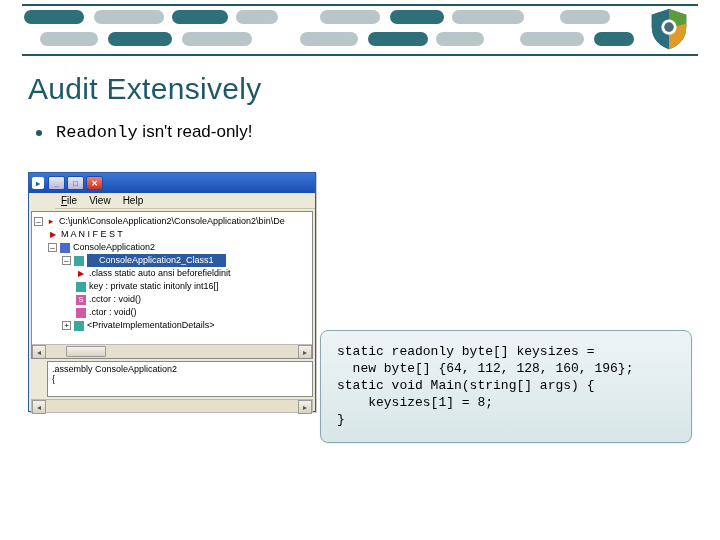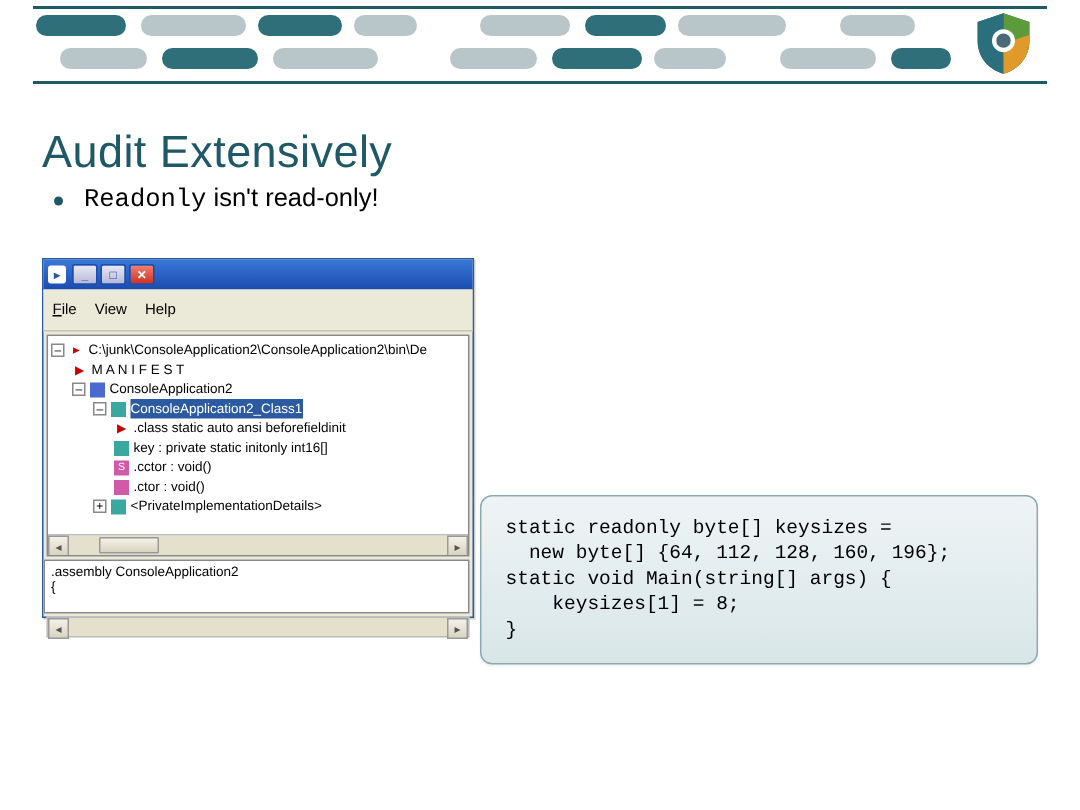--- a/index.html
+++ b/index.html
@@ -9,61 +9,61 @@
   .topband { position: absolute; top: 0; left: 0; right: 0; height: 54px; background: #fff; }
   .pill { position: absolute; height: 14px; border-radius: 7px; background: #b9c6c9; }
   .pill.dark { background: #2e6f7a; }
   .rule { position: absolute; left: 22px; right: 22px; height: 2px; background: #1f5968; }
   .rule.top { top: 4px; }
   .rule.bot { top: 54px; }
 
   .logo { position: absolute; top: 6px; right: 28px; width: 46px; height: 46px; }
   .logo svg { width: 100%; height: 100%; }
 
-  .title { position: absolute; top: 85px; left: 28px; font-size: 30px; color: #1f5968; font-weight: 400; letter-spacing: .3px; }
+  .title { position: absolute; top: 72px; left: 28px; font-size: 30px; color: #1f5968; font-weight: 400; letter-spacing: .3px; }
 
   .bullet-row { position: absolute; top: 122px; left: 36px; display: flex; align-items: center; gap: 14px; }
   .bullet-dot { width: 6px; height: 6px; border-radius: 50%; background: #1f5968; margin-top: 2px; }
   .bullet-text { font-size: 17px; color: #000; }
   .bullet-text .mono { font-family: "Courier New", monospace; }
 
   
   .win { position: absolute; top: 172px; left: 28px; width: 288px; height: 240px; border: 1px solid #2c5aa0; background: #ebe9d8; box-shadow: 1px 1px 0 rgba(0,0,0,.2); font-size: 10px; }
   .titlebar { height: 20px; background: linear-gradient(#3a78d6, #1b4cb0); display: flex; align-items: center; color: #fff; font-weight: bold; padding: 0 3px; gap: 4px; font-size: 10px; }
   .titlebar .dasm-icon { width: 12px; height: 12px; background: #fff; border-radius: 2px; display: flex; align-items: center; justify-content: center; font-size: 8px; color: #2c5aa0; }
   .titlebar .t { flex: 1; white-space: nowrap; overflow: hidden; }
   .winbtns { display: flex; gap: 2px; }
   .winbtn { width: 17px; height: 14px; background: linear-gradient(#e8e8f4,#b8b8d8); border: 1px solid #1b4cb0; border-radius: 2px; display: flex; align-items: center; justify-content: center; font-size: 8px; color: #1b4cb0; }
   .winbtn.close { background: linear-gradient(#f08070,#d03020); color: #fff; }
 
-  .menubar { height: 28px; background: #ebe9d8; display: flex; align-items: center; gap: 12px; padding: 0 6px; font-size: 10px; color: #000; border-bottom: 1px solid #c8c4b0; }
+  .menubar { height: 16px; background: #ebe9d8; display: flex; align-items: center; gap: 12px; padding: 0 6px; font-size: 10px; color: #000; border-bottom: 1px solid #c8c4b0; margin-left: 26px; }
   .menubar span u { text-decoration: underline; }
 
   .treewrap { position: relative; height: 148px; background: #fff; border: 1px solid #888; margin: 2px; overflow: hidden; }
   .tree { padding: 3px 2px; font-size: 9px; line-height: 13px; color: #000; font-family: Tahoma, sans-serif; }
   .node { display: flex; align-items: center; gap: 3px; white-space: nowrap; }
   .exp { width: 9px; height: 9px; border: 1px solid #888; display: inline-flex; align-items: center; justify-content: center; font-size: 8px; line-height: 1; color: #000; background: #fff; }
   .ico { width: 10px; height: 10px; display: inline-flex; align-items: center; justify-content: center; font-size: 8px; }
   .ico.tri-red { color: #c00; }
   .ico.sq-teal { background: #3aa89e; }
   .ico.sq-blue { background: #4a6ad0; }
   .ico.sq-pink { background: #d05aa8; }
   .ico.dot-red { color: #c00; font-size: 9px; }
   .ico.s { background: #d05aa8; color: #fff; font-size: 7px; }
-  .sel { background: #2c5aa0; color: #fff; padding: 0 0; }
+  .sel { background: #2c5aa0; color: #fff; padding: 0 12px; }
   .ind1 { margin-left: 14px; }
   .ind2 { margin-left: 28px; }
   .ind3 { margin-left: 42px; }
 
   .hscroll { position: absolute; bottom: 0; left: 0; right: 0; height: 14px; background: #ebe9d8; border-top: 1px solid #bbb; display: flex; }
   .sbtn { width: 14px; height: 14px; background: linear-gradient(#f4f2e8,#d8d4c0); border: 1px solid #999; display: flex; align-items: center; justify-content: center; font-size: 8px; color: #555; }
   .strack { flex: 1; background: #e4e0cc; position: relative; }
   .sthumb { position: absolute; top: 1px; bottom: 1px; left: 20px; width: 40px; background: linear-gradient(#f4f2e8,#d8d4c0); border: 1px solid #999; border-radius: 1px; }
 
-  .lower { height: 36px; background: #fff; border: 1px solid #888; margin: 0 2px 2px 0; font-size: 9px; padding: 2px 4px; font-family: Tahoma, sans-serif; overflow: hidden; }
+  .lower { height: 36px; background: #fff; border: 1px solid #888; margin: 0 2px 2px 18px; font-size: 9px; padding: 2px 4px; font-family: Tahoma, sans-serif; overflow: hidden; }
   .lower-scroll { height: 14px; margin: 0 2px 2px 2px; background: #ebe9d8; border: 1px solid #bbb; display: flex; }
 
   
   .codebox { position: absolute; top: 330px; left: 320px; width: 372px; border: 1px solid #8aa8b0; border-radius: 8px; background: linear-gradient(#eef4f5,#d8e6e8); padding: 12px 16px 14px; font-family: "Courier New", monospace; font-size: 13px; line-height: 17px; color: #000; box-shadow: 0 1px 2px rgba(0,0,0,.08); }
   .codebox .ln { white-space: pre; }
 </style>
 </head>
 <body>
 
 <div class="topband">

